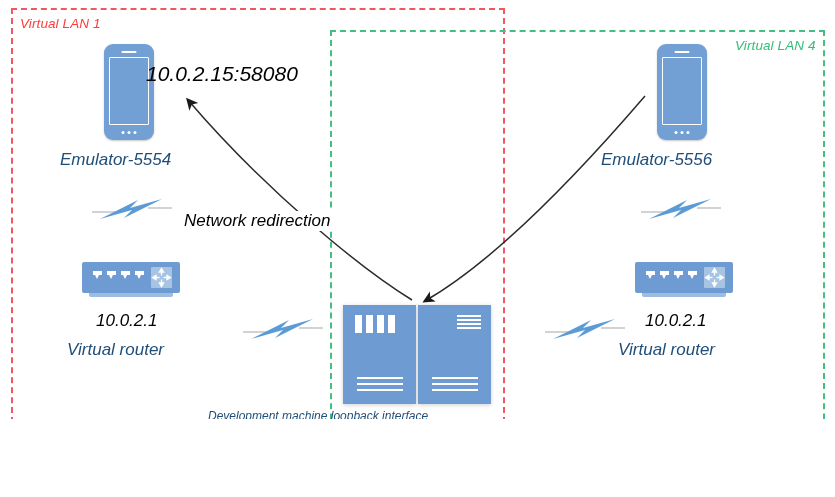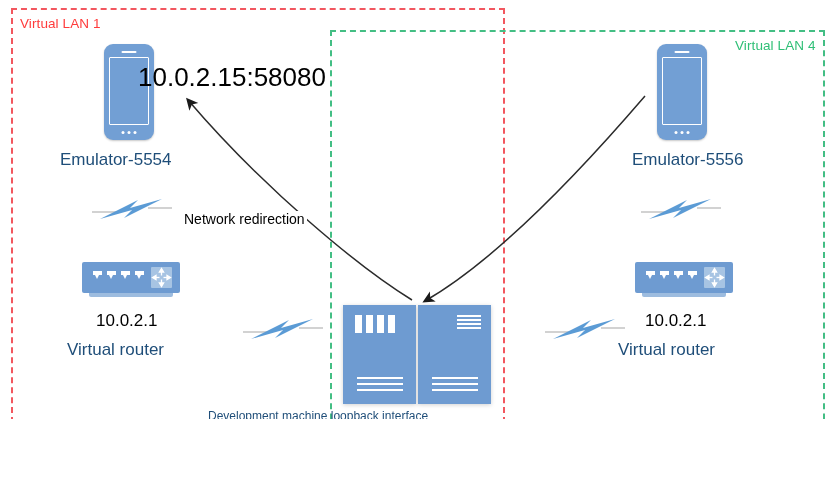--- a/index.html
+++ b/index.html
@@ -9,20 +9,21 @@
   }
   body {
     font-family: "Liberation Sans", sans-serif;
   }
   #canvas {
     position: relative;
     width: 835px;
     height: 419px;
     background: #ffffff;
     overflow: hidden;
+    font-style: italic;
   }
 
   
   .lan-box {
     position: absolute;
     box-sizing: border-box;
     background: transparent;
   }
   #lan1-box {
     left: 11px;
@@ -225,33 +226,34 @@
   }
   .bolt svg { display: block; }
 
   
   .lbl {
     position: absolute;
     white-space: nowrap;
   }
   .lbl-ip {
     color: #000000;
-    font-size: 26px;
+    font-size: 21px;
+    margin-left: 8px;
   }
   .lbl-ip-small {
     color: #000000;
     font-size: 17px;
   }
   .lbl-blue {
     color: #1F4E79;
     font-size: 17px;
   }
   .lbl-black {
     color: #000000;
-    font-size: 14px;
+    font-size: 17px;
   }
   #caption {
     color: #1F4E79;
     font-size: 12px;
   }
 
   
   #arrows-layer {
     position: absolute;
     left: 0;
@@ -291,21 +293,21 @@
 
   <div class="phone z-icon" style="left:657px; top:44px;">
     <div class="speaker"></div>
     <div class="screen"></div>
     <div class="dots">
       <i></i>
         <i></i>
         <i></i>
     </div>
   </div>
-  <div class="lbl lbl-blue z-text" style="left:632px; top:150px;">Emulator-5556</div>
+  <div class="lbl lbl-blue z-text" style="left:601px; top:150px;">Emulator-5556</div>
 
   <div class="bolt z-icon" style="left:92px; top:195px;">
     <svg width="80" height="30" viewBox="0 0 80 30">
       <line x1="0" y1="17" x2="24" y2="17" stroke="#BFBFBF" stroke-width="1.4"></line>
       <line x1="56" y1="13" x2="80" y2="13" stroke="#BFBFBF" stroke-width="1.4"></line>
       <polygon points="8,24 46,5 38,13 70,4 32,23 40,15" fill="#5B9BD5"></polygon>
     </svg>
   </div>
 
   <div class="bolt z-icon" style="left:243px; top:315px;">

